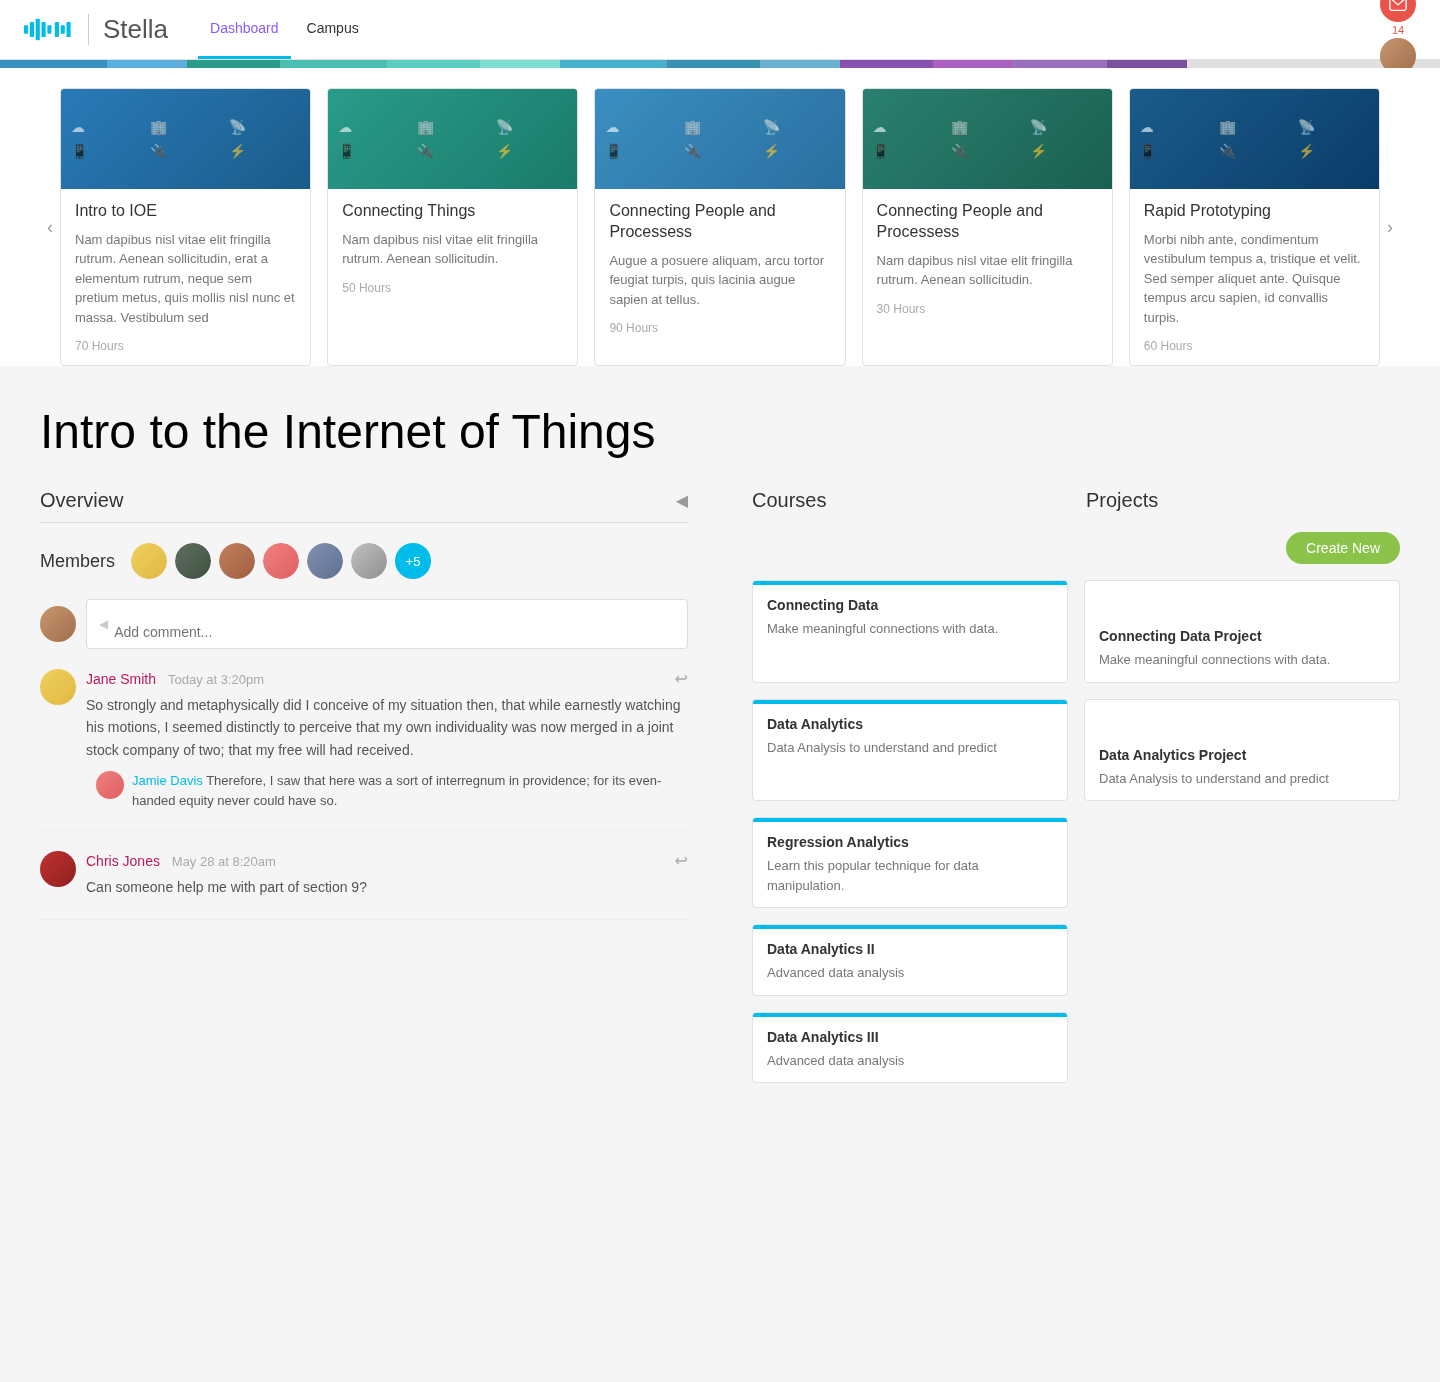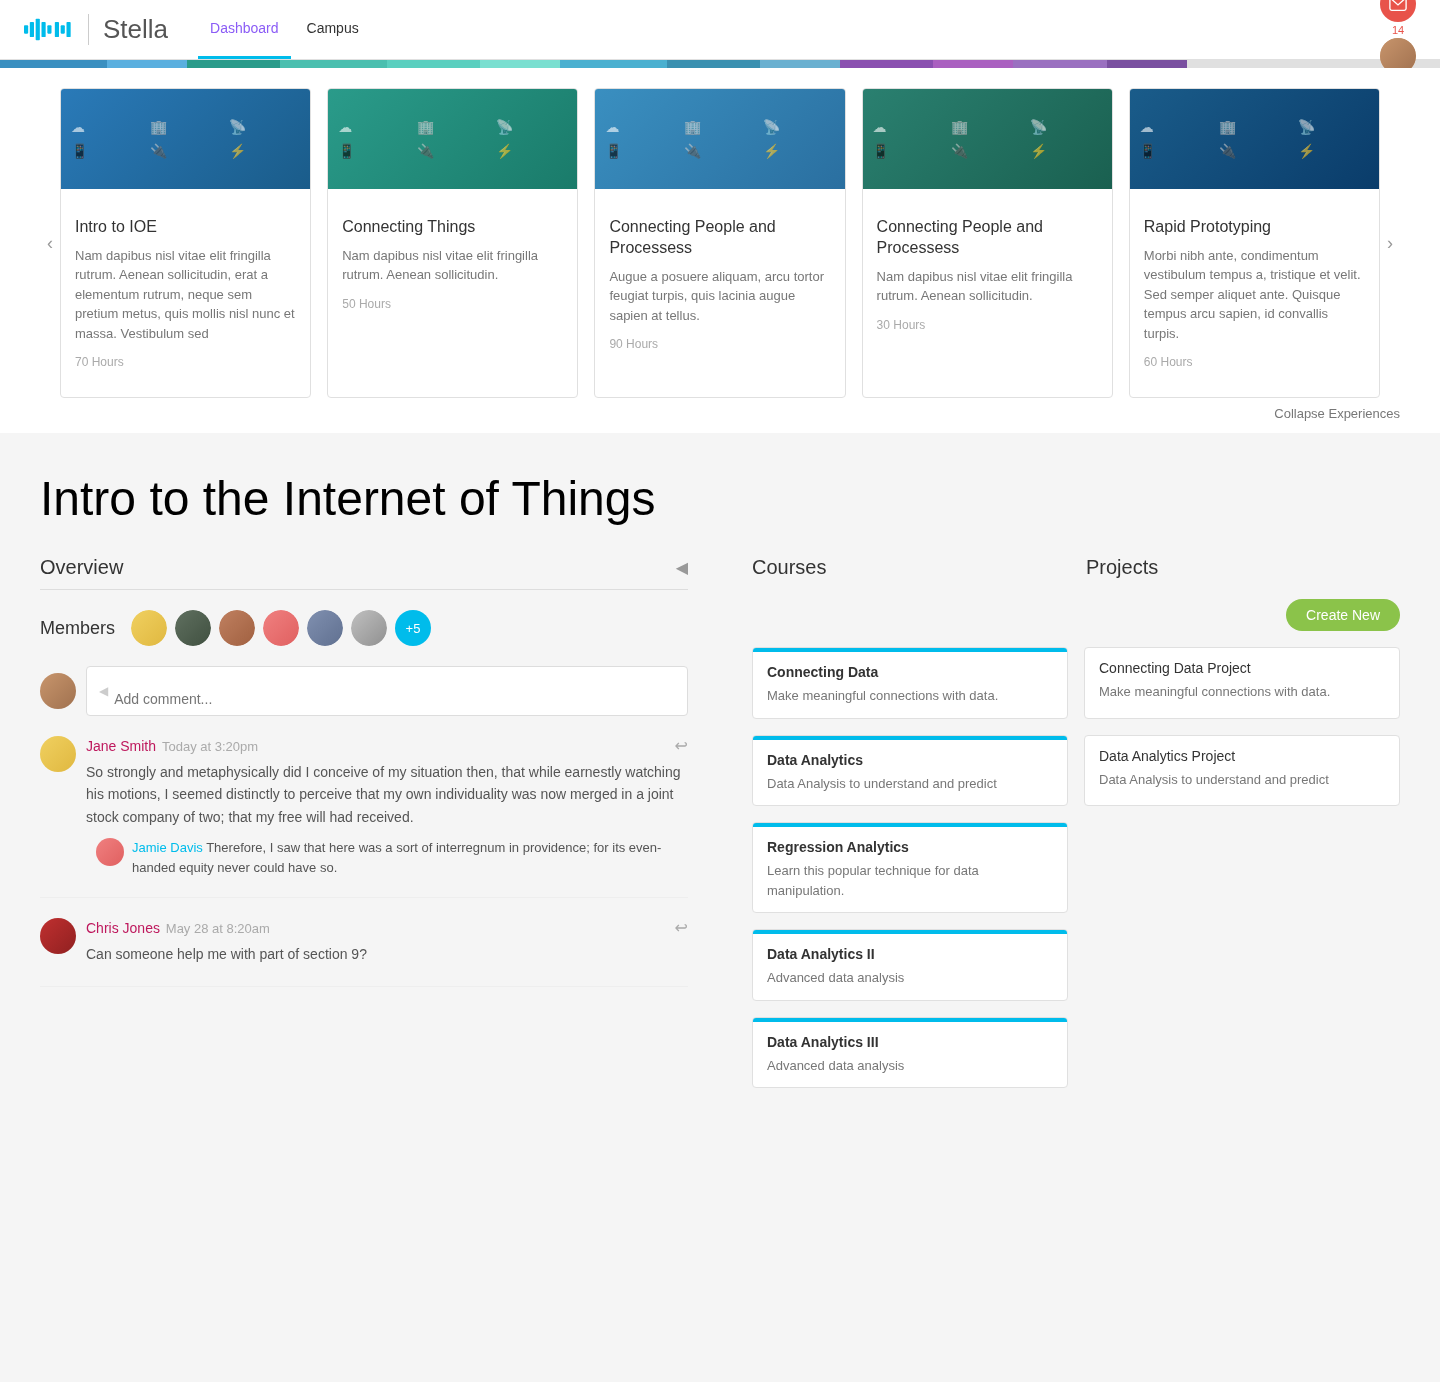--- a/index.html
+++ b/index.html
@@ -145,21 +145,21 @@
     .experience-card-image {
       height: 100px;
       background: linear-gradient(135deg, #2a7ab8 0%, #1a5c8a 100%);
       display: flex;
       align-items: center;
       justify-content: center;
       position: relative;
       overflow: hidden;
     }
     .experience-card-body {
-      padding: 28px 14px;
+      padding: 12px 14px;
     }
     .experience-card-title {
       font-size: 16px;
       font-weight: 400;
       color: #333;
       margin-bottom: 8px;
       line-height: 1.3;
     }
     .experience-card-desc {
       font-size: 13px;
@@ -325,21 +325,21 @@
       margin-bottom: 6px;
     }
     .comment-author {
       color: #be185d;
       font-weight: 500;
       font-size: 14px;
     }
     .comment-time {
       color: #aaa;
       font-size: 13px;
-      margin-left: 2px;
+      margin-left: 8px;
     }
     .comment-reply-icon {
       color: #aaa;
       cursor: pointer;
       font-size: 16px;
     }
     .comment-text {
       color: #555;
       font-size: 14px;
       line-height: 1.6;
@@ -418,23 +418,24 @@
     }
     .project-card {
       background: #fff;
       border: 1px solid #e0e0e0;
       border-radius: 4px;
       padding: 12px 14px;
       cursor: pointer;
     }
     .project-card-title {
       font-size: 14px;
-      font-weight: 400;
+      font-weight: 700;
       color: #333;
       margin-bottom: 6px;
+      margin-top: 35px;
     }
     .project-card-desc {
       font-size: 13px;
       color: #777;
       line-height: 1.5;
     }
   </style>
 </head>
 <body>
 
@@ -574,21 +575,20 @@
     </div>
     <div class="experience-card-body">
       <div class="experience-card-title">Rapid Prototyping</div>
       <div class="experience-card-desc">Morbi nibh ante, condimentum vestibulum tempus a, tristique et velit. Sed semper aliquet ante. Quisque tempus arcu sapien, id convallis turpis.</div>
       <div class="experience-card-hours">60 Hours</div>
     </div>
   </div>
       </div>
     <div class="carousel-arrow">›</div>
   </div>
-  <div class="collapse-experiences">Collapse Experiences</div>
 </div>
 
 <div class="main-content">
   <h1 class="page-title">Intro to the Internet of Things</h1>
 
   <div class="content-grid">
 
     <div class="left-col">
       <div class="section-label">
         <span>Overview</span>

